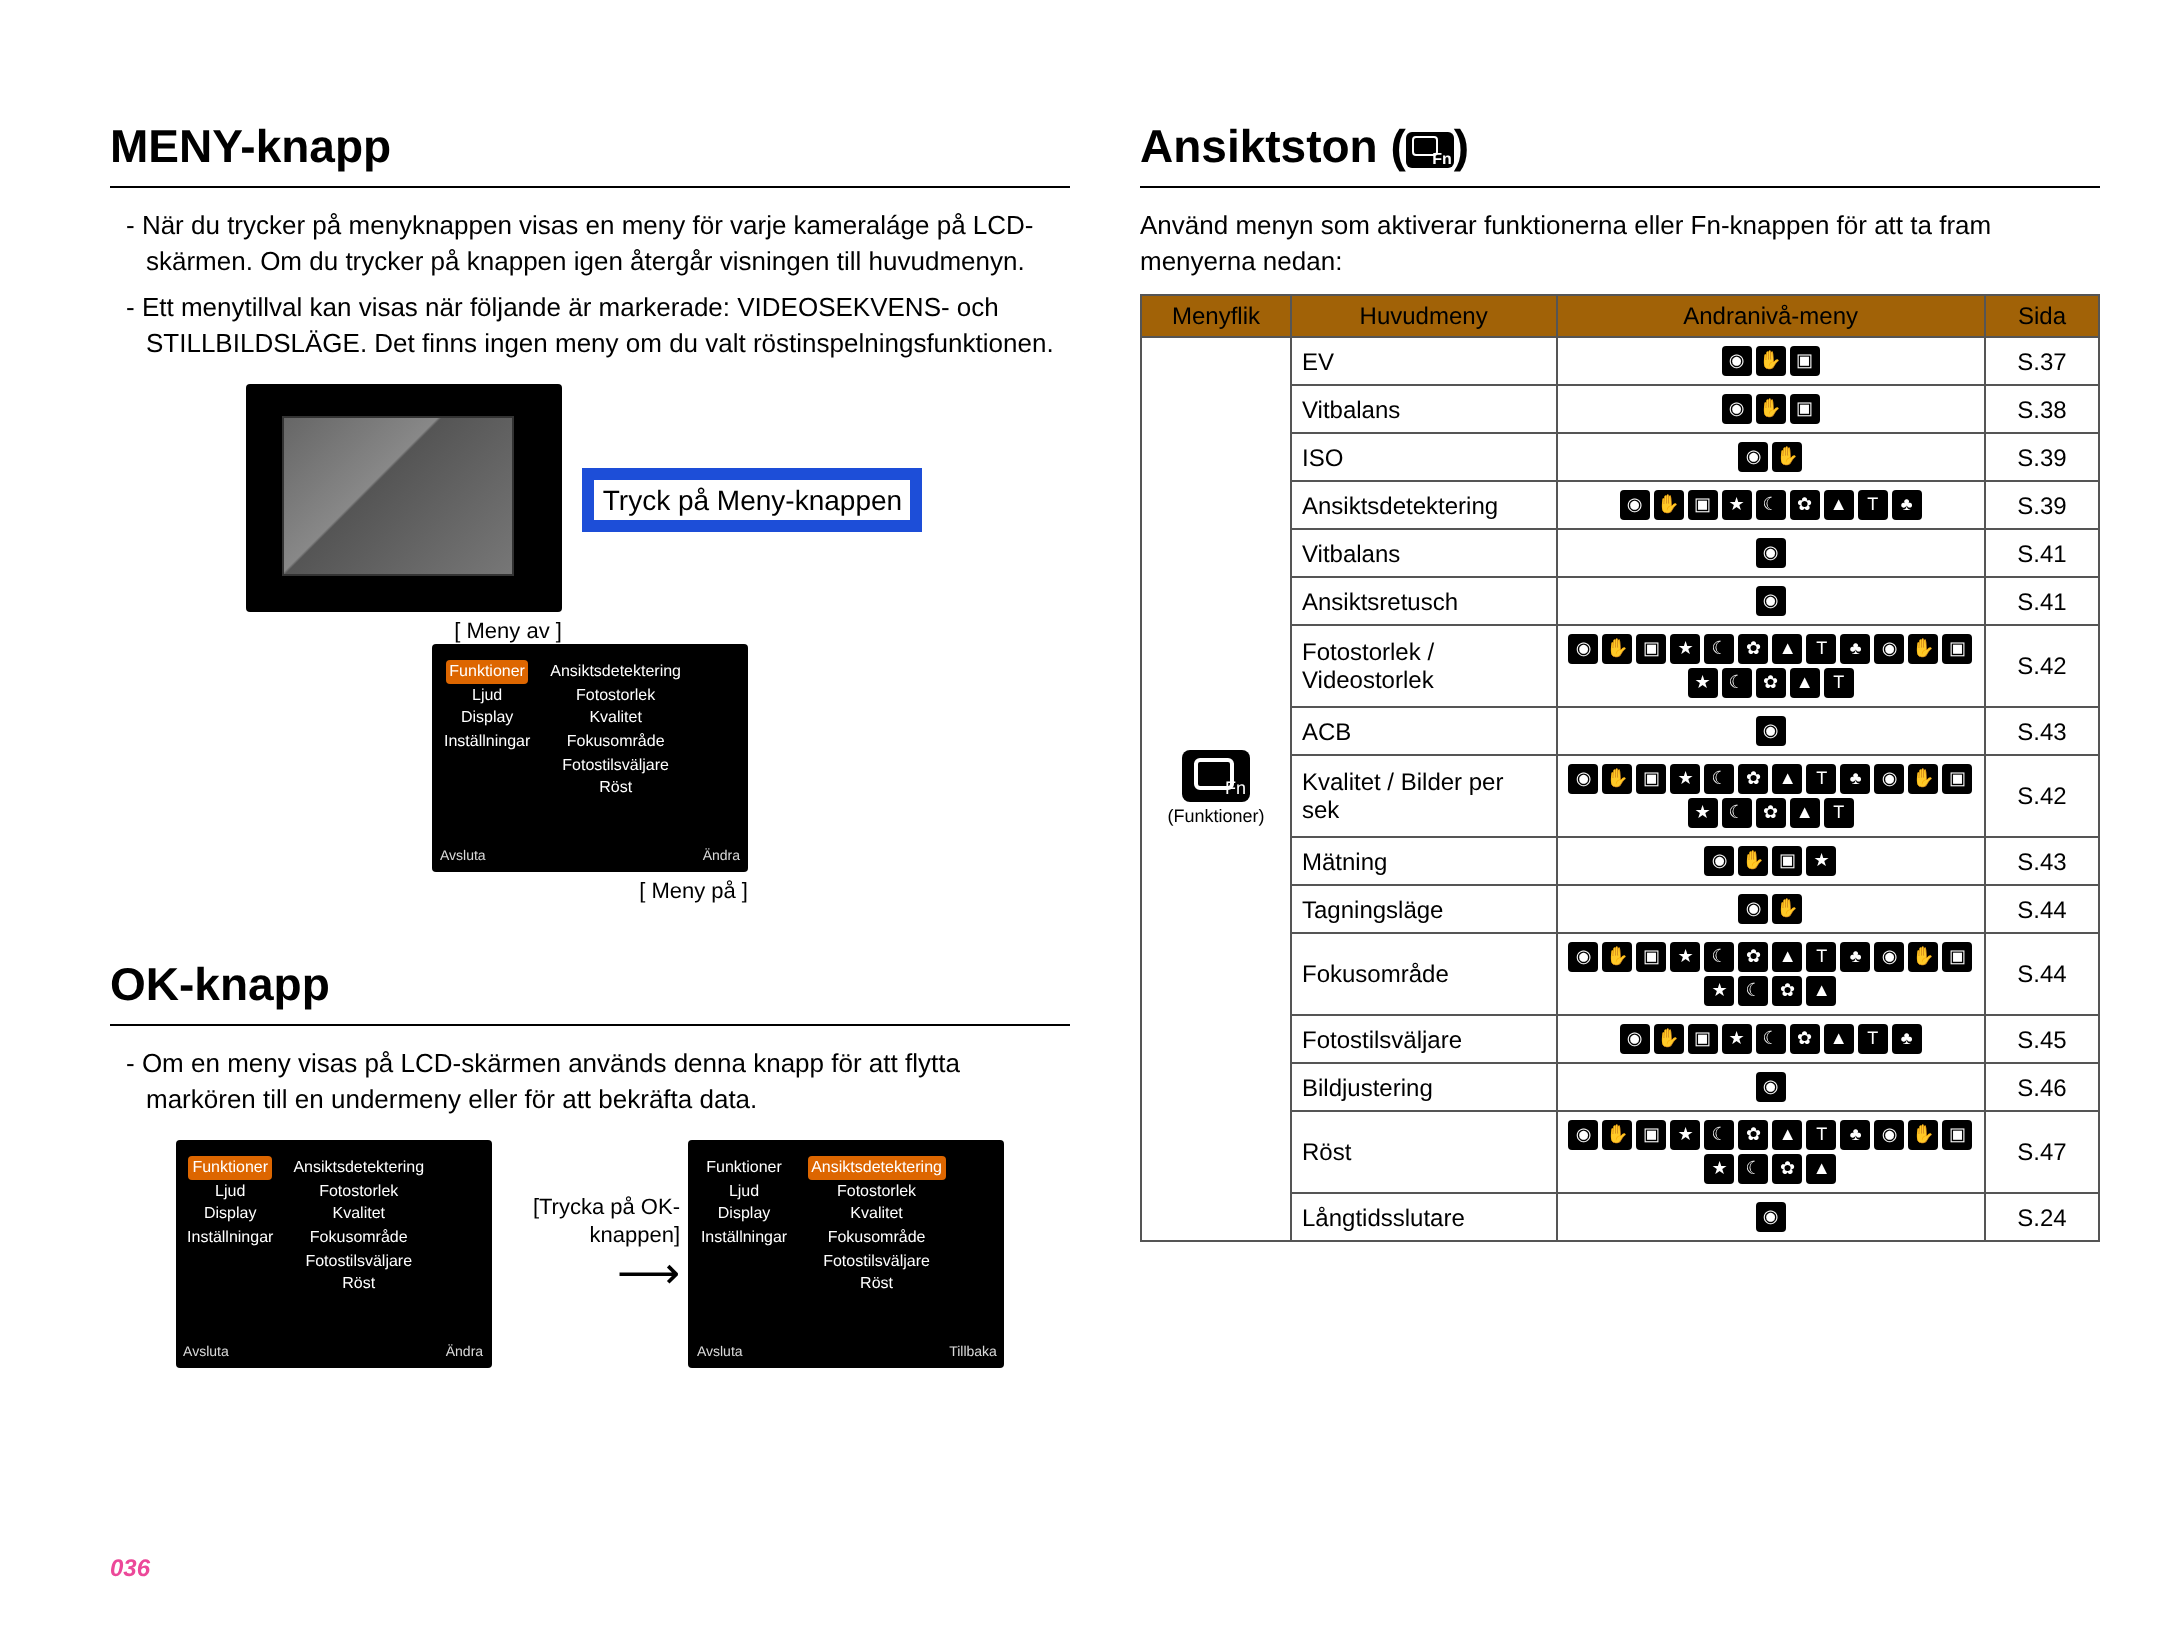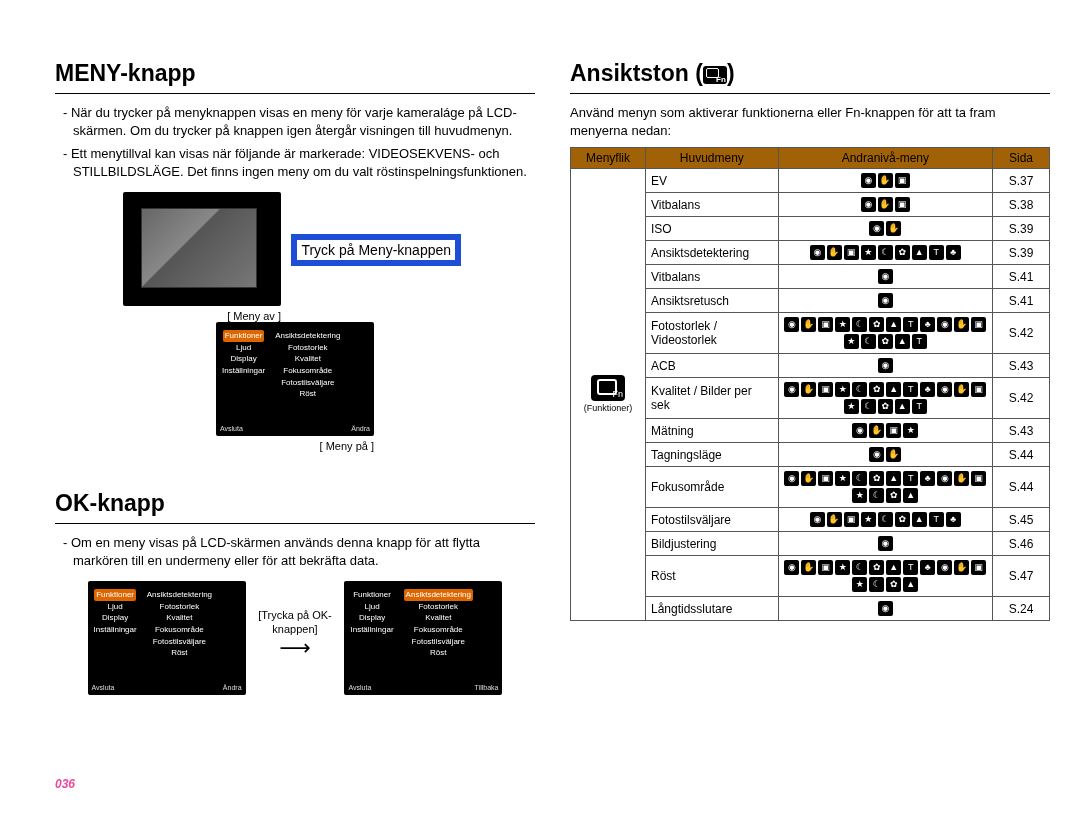--- a/index.html
+++ b/index.html
@@ -14,21 +14,21 @@
   .figrow{margin-top:12px;text-align:center}
   .lcd{display:inline-block;background:#000;color:#fff;font-size:8px;text-align:center;vertical-align:top;border-radius:2px;padding:4px;width:150px;height:106px;position:relative;overflow:hidden}
   .lcd .photo{position:absolute;left:18px;top:16px;width:114px;height:78px;background:linear-gradient(135deg,#666 0,#888 40%,#555 41%,#777 100%);border:1px solid #333}
   .lcd-menu ul{list-style:none;margin:0;padding:4px 2px;font-size:8px;line-height:1.45}
   .lcd-menu li{white-space:nowrap}
   .lcd-menu li.sel{background:#d60;padding:0 2px;border-radius:2px;display:inline-block}
   .lcd-menu .cols{display:flex;gap:6px}
   .lcd-menu .bot{position:absolute;left:4px;right:4px;bottom:4px;font-size:7px;opacity:.85;display:flex;justify-content:space-between}
   .cap{font-size:11px;margin-top:4px;text-align:right}
   .midlabel{display:inline-block;vertical-align:top;font-size:14px;border:6px solid #1d4ed8;padding:2px 4px;margin:42px 6px 0}
-  .arrowbox{display:inline-block;vertical-align:top;width:90px;text-align:center;margin-top:28px}
+  .arrowbox{display:inline-block;vertical-align:top;width:90px;text-align:right;margin-top:28px}
   .arrowbox .lbl{font-size:11px;line-height:1.25}
   .arrow{font-size:22px;line-height:1}
   
   table{border-collapse:collapse;width:100%;font-size:12px;margin-top:8px}
   th,td{border:1px solid #555;padding:3px 5px;text-align:center;vertical-align:middle}
   th{background:#a16207;font-weight:normal}
   td.left{text-align:left}
   .mflik{width:64px}
   .sida{width:46px}
   .iconset{display:flex;flex-wrap:wrap;justify-content:center;gap:2px;padding:1px 0}
@@ -75,21 +75,21 @@
           </div>
           <div class="bot">
               <span>Avsluta</span>
               <span>Ändra</span>
             </div>
         </div>
         <div class="cap">[ Meny på ]</div>
       </div>
     </div>
 
-    <h1 style="margin-top:38px">OK-knapp</h1>
+    <h1 style="margin-top:27px">OK-knapp</h1>
     <div class="rule"></div>
     <p class="indent">- Om en meny visas på LCD-skärmen används denna knapp för att flytta markören till en undermeny eller för att bekräfta data.</p>
 
     <div class="figrow">
       <div style="display:inline-block;vertical-align:top">
         <div class="lcd lcd-menu">
           <div class="cols">
             <ul id="ok-left-a"><li class="sel">Funktioner</li><li>Ljud</li><li>Display</li><li>Inställningar</li></ul>
             <ul id="ok-right-a">
                 <li>Ansiktsdetektering</li>

